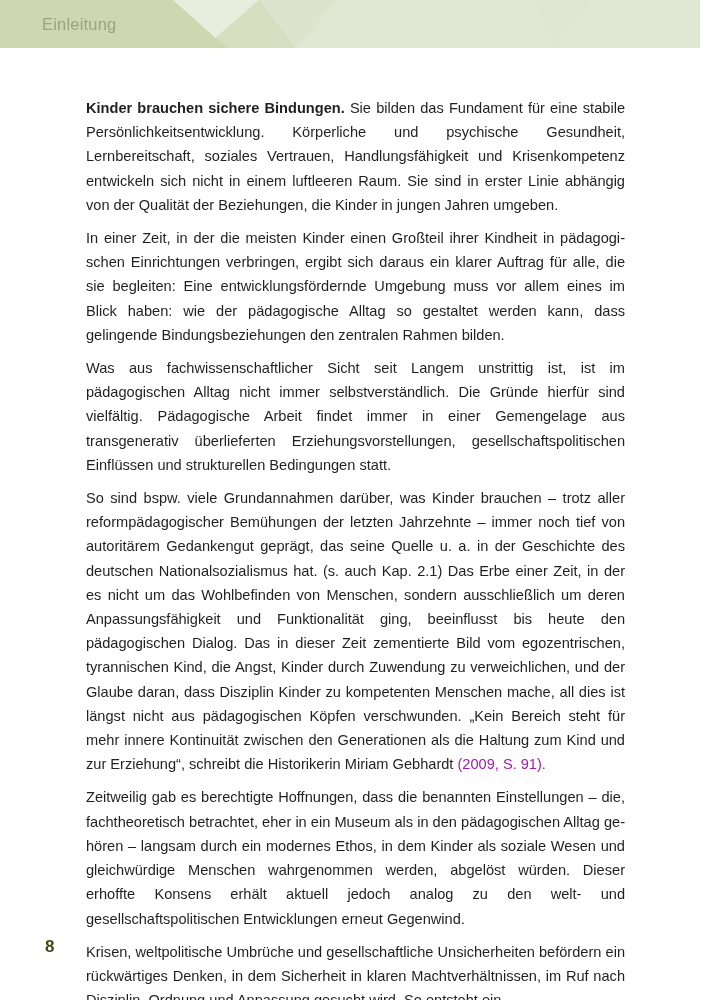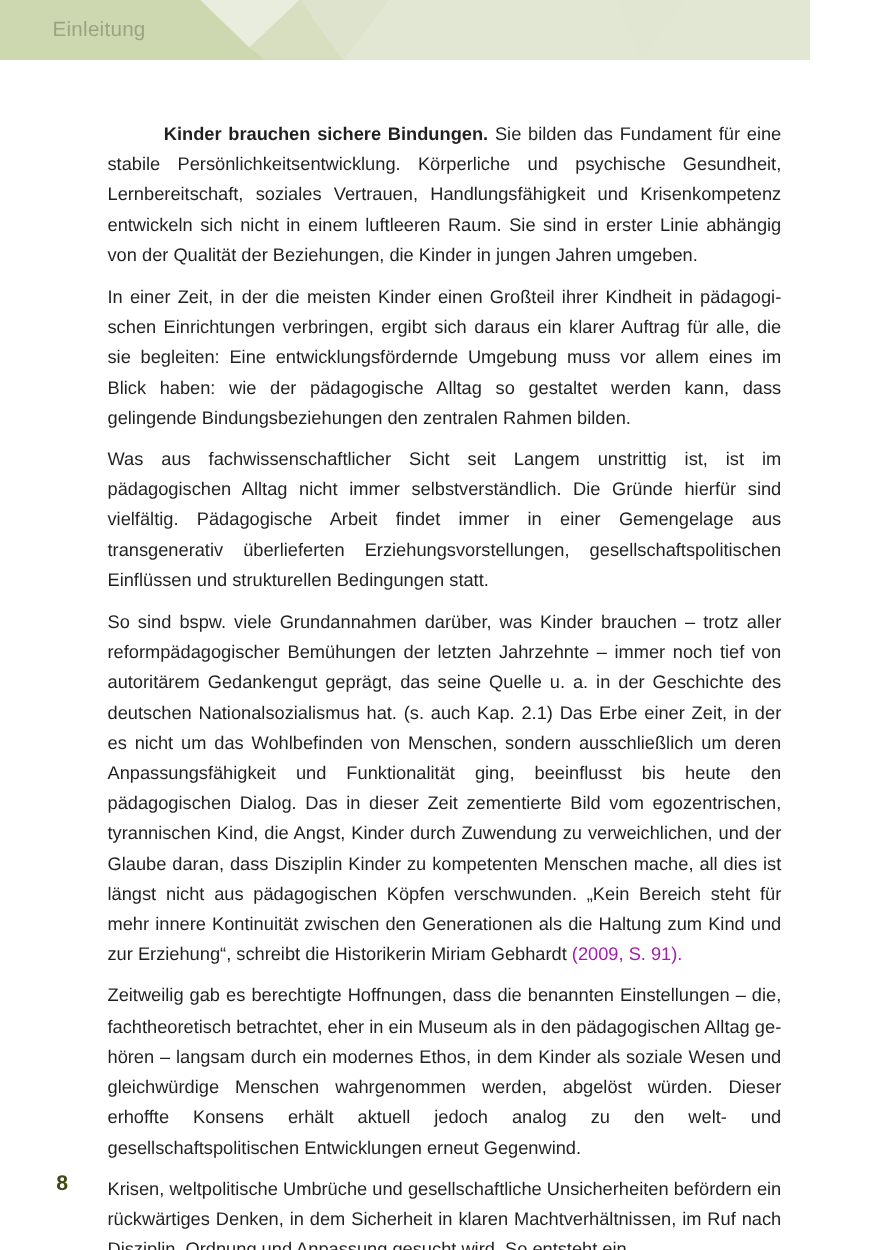--- a/index.html
+++ b/index.html
@@ -14,21 +14,21 @@
     font-family: "Liberation Sans", sans-serif;
     overflow: hidden;
     position: relative;
   }
 
   
   .page-header {
     position: absolute;
     top: 0;
     left: 0;
-    width: 648px;
+    width: 700px;
     height: 48px;
     overflow: hidden;
     background: #000000;
   }
   .hdr-bg {
     position: absolute;
     inset: 0;
     width: 100%;
     height: 100%;
     display: block;
@@ -59,21 +59,21 @@
     margin: 0 0 9px 0;
     font-family: "Liberation Sans", sans-serif;
     font-size: 14.6px;
     line-height: 24.2px;
     color: #221f1f;
     text-align: justify;
     text-justify: inter-word;
     hyphens: manual;
   }
   .para:last-child { margin-bottom: 0; }
-  .lead { font-weight: bold; margin-left: 45px; }
+  .lead { font-weight: bold; }
   .cite { color: #a21caf; }
 
   
   .folio {
     position: absolute;
     left: 45px;
     top: 938px;
     font-family: "Liberation Sans", sans-serif;
     font-size: 17px;
     font-weight: bold;

